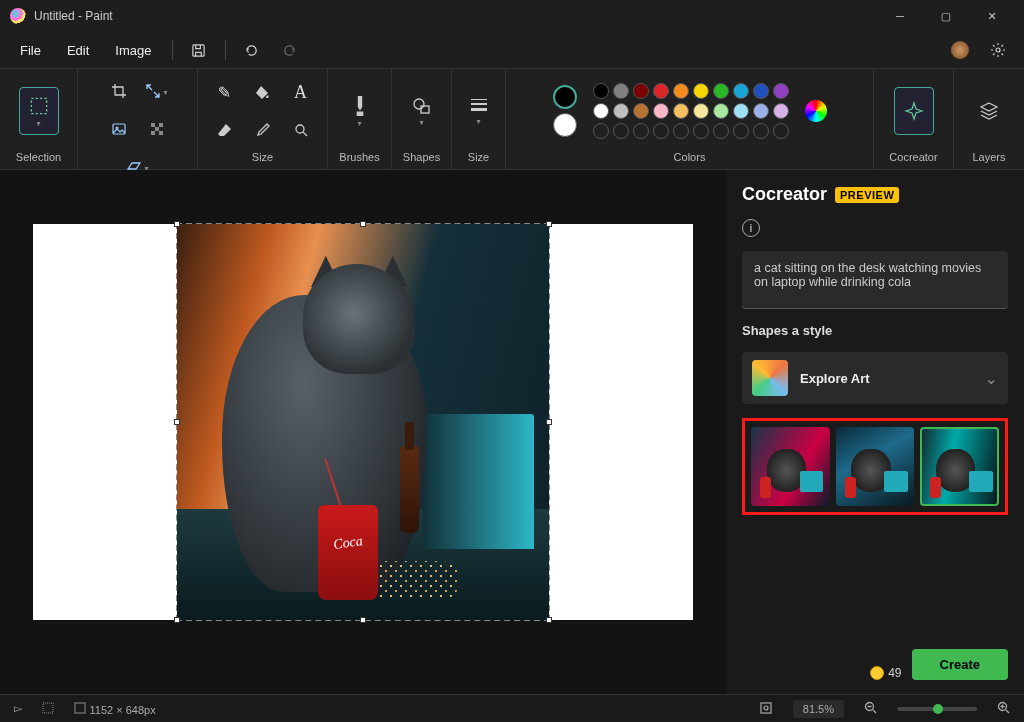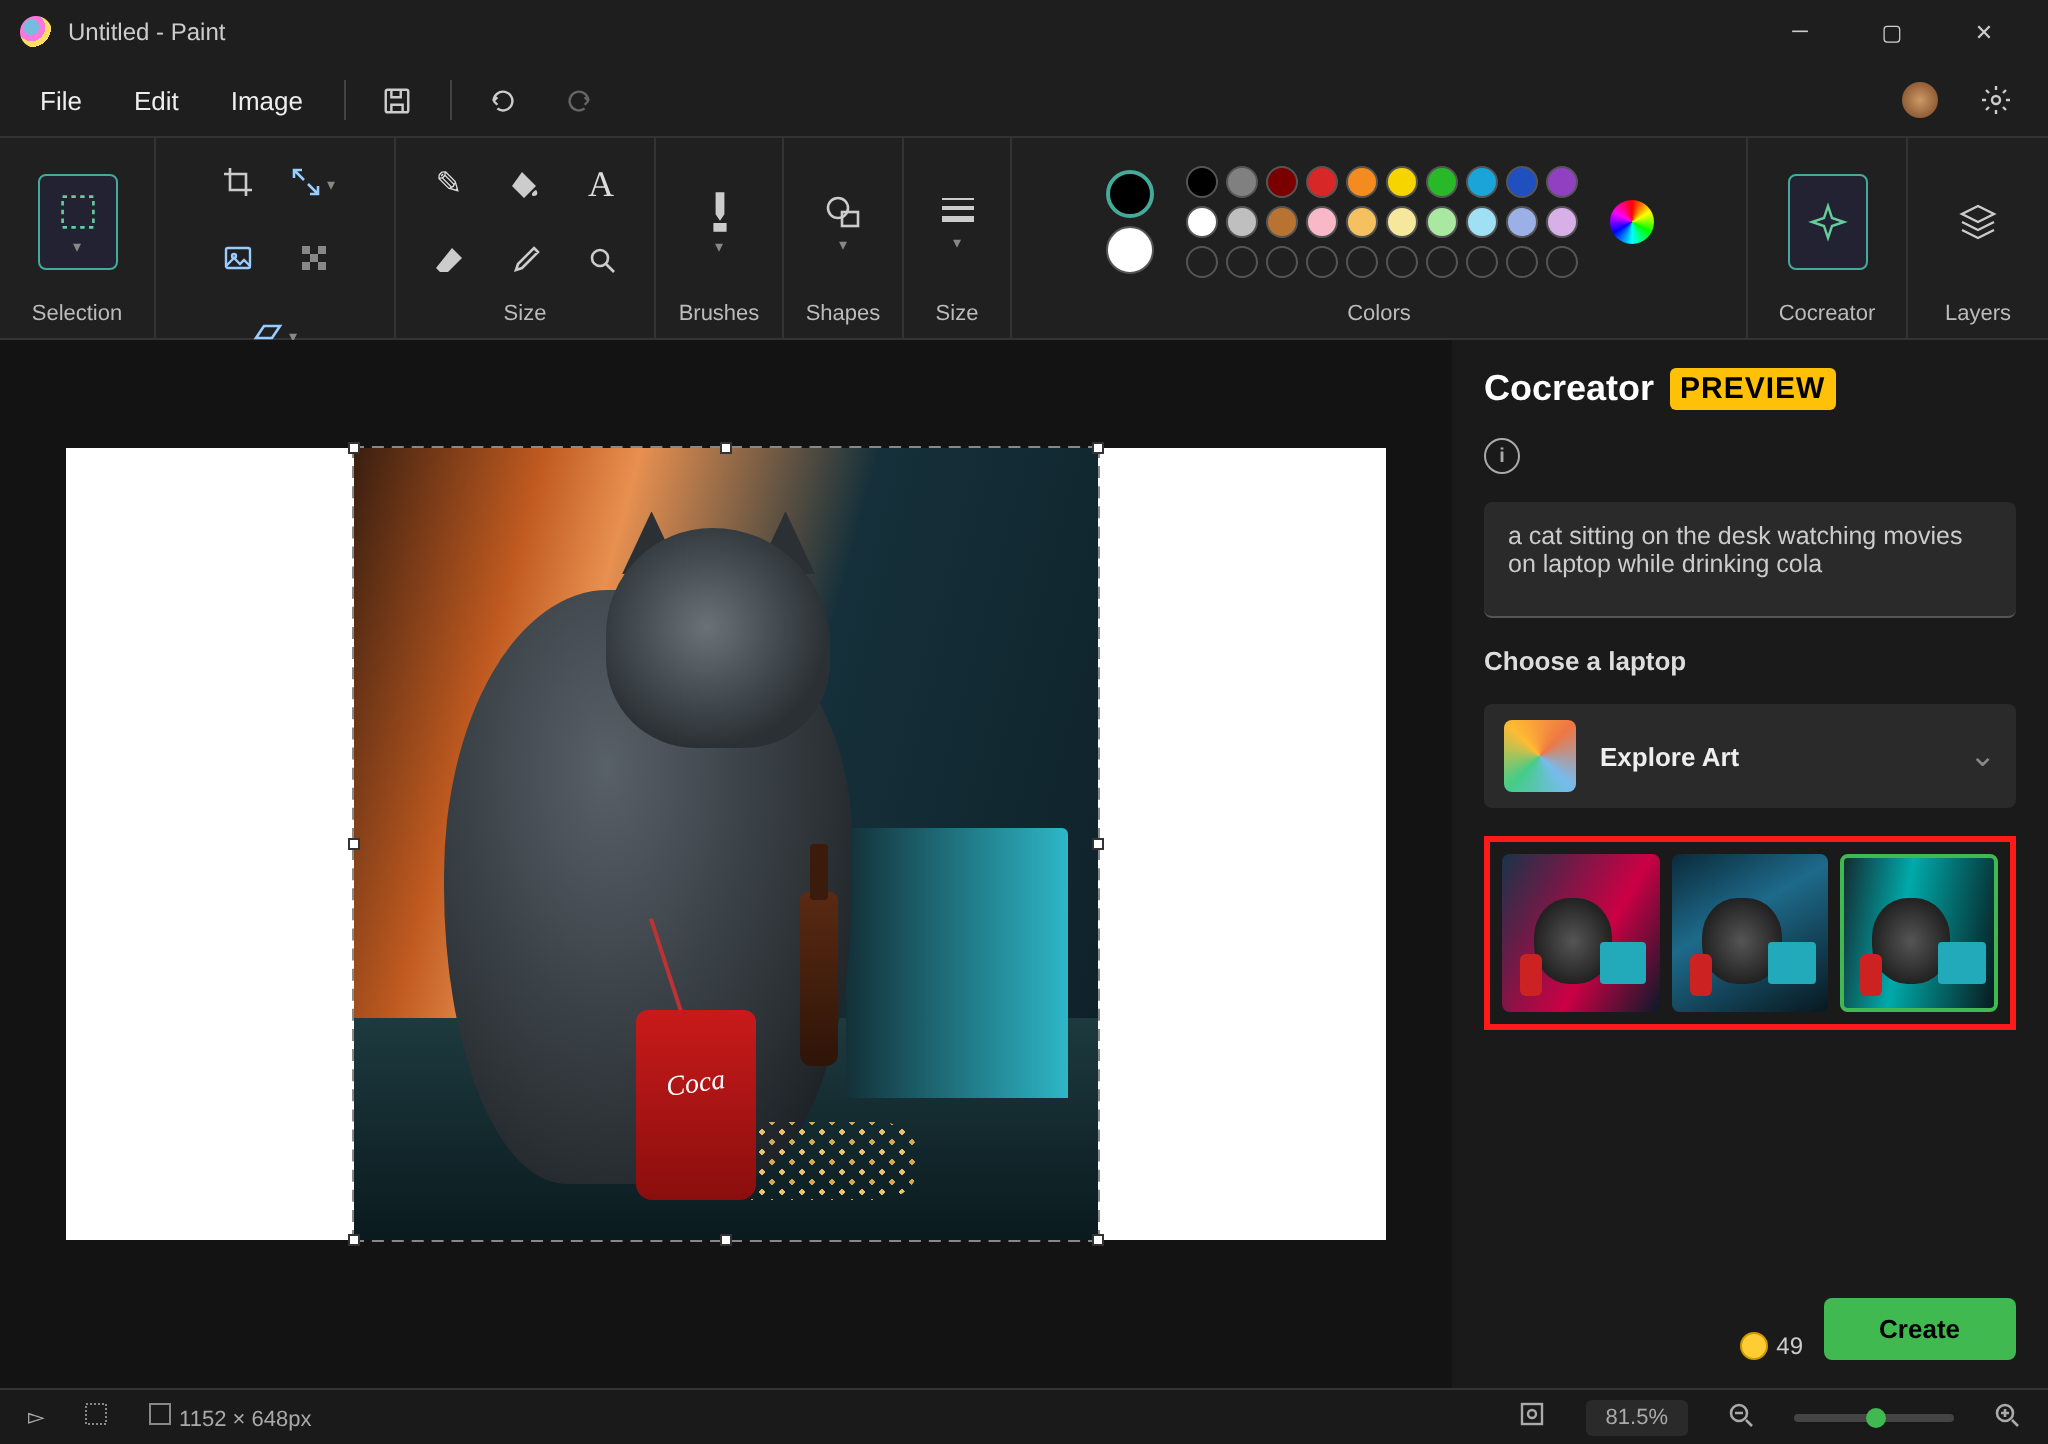--- a/index.html
+++ b/index.html
@@ -40,21 +40,21 @@
 .desk { position: absolute; bottom: 0; left: 0; right: 0; height: 28%; background: linear-gradient(#1d3a3f, #0a1a1e); }
 .laptop { position: absolute; right: 4%; bottom: 18%; width: 30%; height: 34%; background: linear-gradient(90deg, #133038, #2db7c8); border-radius: 3px 3px 0 0; }
 .cola { position: absolute; left: 38%; bottom: 5%; width: 16%; height: 24%; background: linear-gradient(#c91a1a, #8a0e0e); border-radius: 6px 6px 8px 8px; }
 .cola-label { position:absolute; left:50%; top:40%; transform:translate(-50%,-50%) rotate(-8deg); color:#fff; font-style:italic; font-family:cursive; font-size:14px; }
 .straw { position: absolute; left: 42%; bottom: 27%; width: 2px; height: 14%; background: #b33; transform: rotate(-18deg); }
 .bottle { position: absolute; left: 60%; bottom: 22%; width: 5%; height: 22%; background: linear-gradient(#5a2a12, #2e1408); border-radius: 4px 4px 6px 6px; }
 .bottle-neck { position: absolute; left: 61.2%; bottom: 43%; width: 2.5%; height: 7%; background: #3a1b0c; border-radius: 2px; }
 .popcorn { position: absolute; left: 48%; bottom: 5%; width: 28%; height: 10%; background: radial-gradient(circle, #e8c070 20%, transparent 20%) 0 0/10px 10px, radial-gradient(circle, #d4a850 20%, transparent 20%) 5px 5px/10px 10px; border-radius: 20px; }
 .sidebar { width: 298px; background: #1a1a1a; padding: 14px 16px; display: flex; flex-direction: column; gap: 14px; }
 .side-title { font-size: 18px; font-weight: 600; color: #fff; display: flex; align-items: center; gap: 8px; }
-.preview-badge { background: #ffc107; color: #000; font-size: 15px; font-weight: 700; padding: 2px 5px; border-radius: 3px; letter-spacing: 0.5px; }
+.preview-badge { background: #ffc107; color: #000; font-size: 11px; font-weight: 700; padding: 2px 5px; border-radius: 3px; letter-spacing: 0.5px; }
 .describe-row { display: flex; justify-content: space-between; align-items: center; font-size: 13px; color: #ddd; font-weight:600; }
 .info-icon { width: 18px; height: 18px; border: 1.5px solid #aaa; border-radius: 50%; display: flex; align-items: center; justify-content: center; font-size: 10px; color: #aaa; }
 .prompt-box { background: #2a2a2a; border: none; color: #ccc; font-size: 12.5px; padding: 10px 12px; border-radius: 4px; min-height: 58px; resize: none; font-family: inherit; border-bottom: 1px solid #555; }
 .section-label { font-size: 13px; color: #ddd; font-weight:600; }
 .style-select { background: #2a2a2a; border-radius: 4px; padding: 8px 10px; display: flex; align-items: center; gap: 12px; }
 .style-thumb { width: 36px; height: 36px; border-radius: 4px; background: conic-gradient(from 45deg, #e74, #7be, #4c8, #fb3, #e74); }
 .style-name { flex: 1; color: #eee; font-size: 13px; font-weight:600; }
 .variants-box { border: 3px solid #ff1a1a; padding: 6px; display: flex; gap: 6px; }
 .variant { flex: 1; aspect-ratio: 1; border-radius: 4px; overflow: hidden; position: relative; }
 .variant.sel { outline: 2px solid #3fb950; outline-offset: -2px; }
@@ -353,21 +353,21 @@
 
   <div class="sidebar">
     <div class="side-title">
       <span>Cocreator</span>
       <span class="preview-badge">PREVIEW</span>
     </div>
     <div class="describe-row">
       <span class="info-icon">i</span>
     </div>
     <textarea class="prompt-box" style="">a cat sitting on the desk watching movies on laptop while drinking cola</textarea>
-    <div class="section-label">Choose a laptop</div>
+    <div class="section-label">Shapes a style</div>
     <div class="style-select">
       <div class="style-thumb"></div>
       <div class="style-name">Explore Art</div>
       <span style="color:#888">⌄</span>
     </div>
     <div class="variants-box">
       <div class="variant">
           <div class="vmini v1">
             <div class="vcat"></div>
             <div class="vcola"></div>

